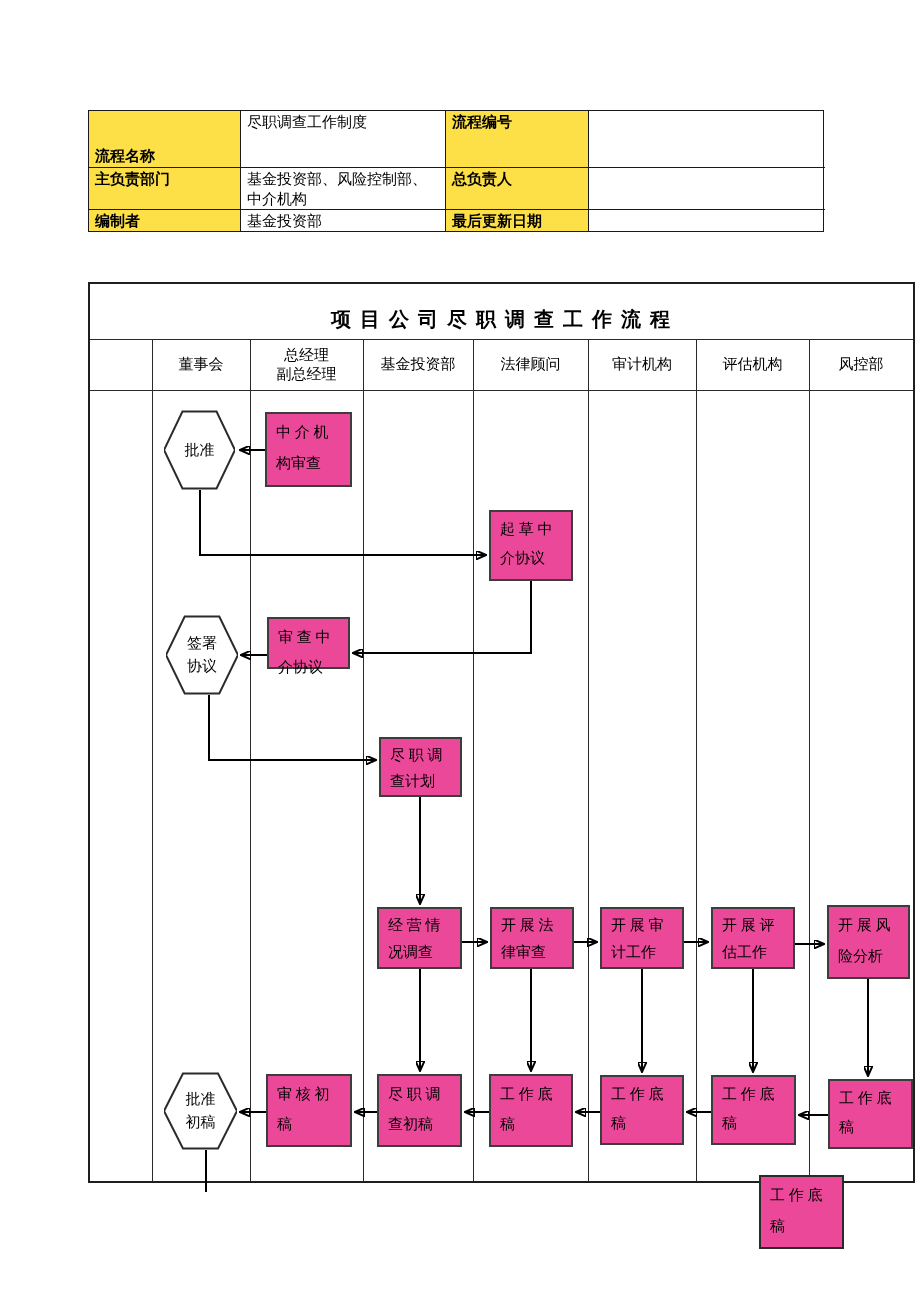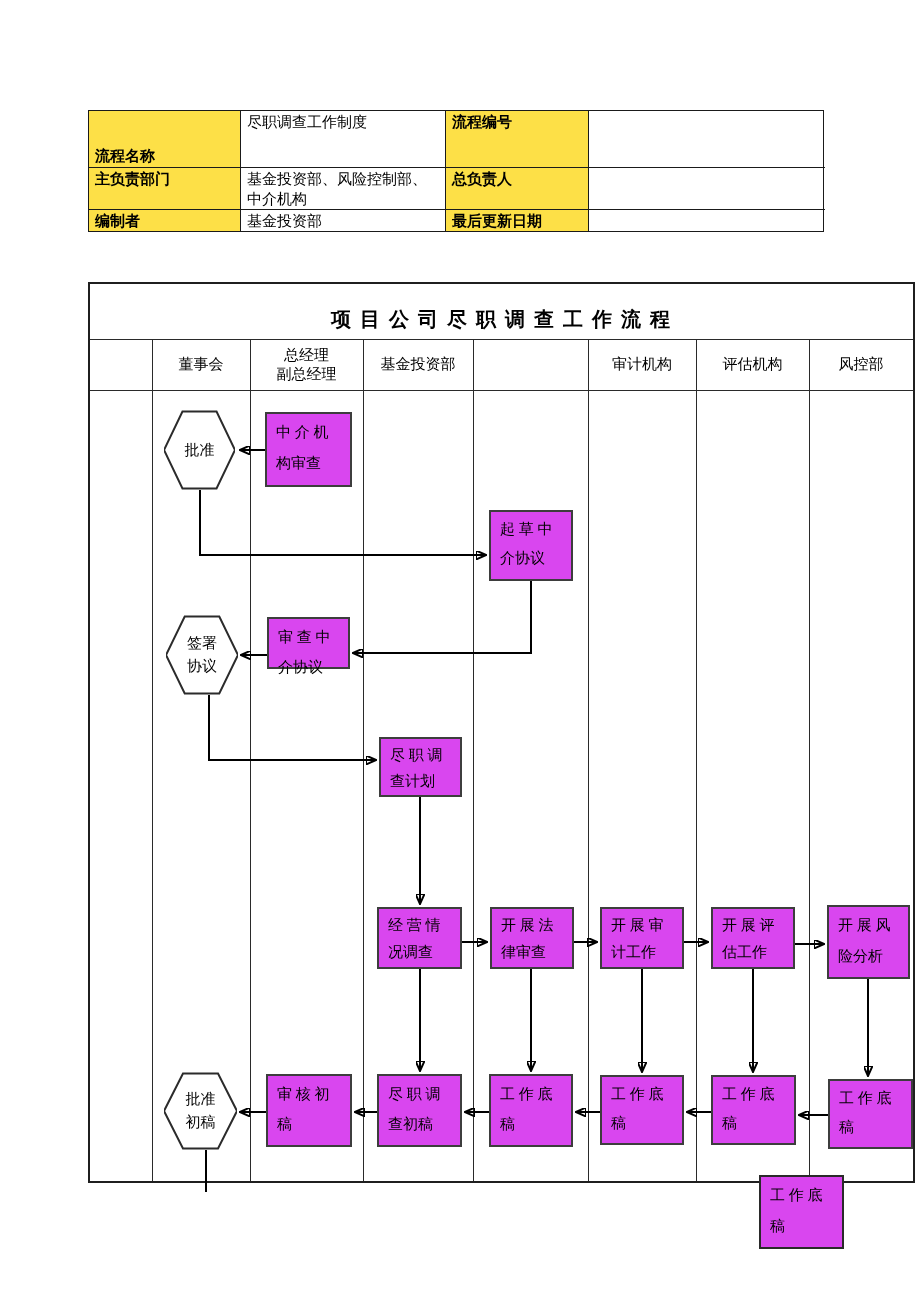--- a/index.html
+++ b/index.html
@@ -38,21 +38,21 @@
   .vline{ position:absolute; top:55px; bottom:0; width:0; border-left:1px solid #2a2a2a; }
   .lane-h{
     position:absolute; top:55px; height:51px;
     display:flex; align-items:center; justify-content:center;
     text-align:center; font-size:15px; line-height:19px; white-space:pre-line;
   }
   svg.connectors{ position:absolute; left:0; top:0; z-index:1; overflow:visible; }
   svg.connectors path{ stroke:#000; stroke-width:2; fill:none; }
 
   .pnode{
-    position:absolute; z-index:2; background:#d946ef;
+    position:absolute; z-index:2; background:#ec4899;
     border:2px solid #3d3d3d;
     font-size:15px; line-height:28px; white-space:pre-line;
     padding:3px 2px 0 9px;
   }
   .pnode.heavy{ border-color:#2a2a2a; z-index:3; }
   .hex{ position:absolute; z-index:2; }
   .hex svg{ position:absolute; left:0; top:0; width:100%; height:100%; }
   .hex .hex-label{
     position:absolute; left:0; top:0; width:100%; height:100%;
     display:flex; align-items:center; justify-content:center;
@@ -92,20 +92,21 @@
     <div class="vline" style="left:273px"></div>
     <div class="vline" style="left:383px"></div>
     <div class="vline" style="left:498px"></div>
     <div class="vline" style="left:606px"></div>
     <div class="vline" style="left:719px"></div>
 
     <div class="lane-h" style="left:62px;width:98px">董事会</div>
     <div class="lane-h" style="left:160px;width:113px">总经理
 副总经理</div>
     <div class="lane-h" style="left:273px;width:110px">基金投资部</div>
+    <div class="lane-h" style="left:383px;width:115px">法律顾问</div>
     <div class="lane-h" style="left:498px;width:108px">审计机构</div>
     <div class="lane-h" style="left:606px;width:113px">评估机构</div>
     <div class="lane-h" style="left:719px;width:104px">风控部</div>
 
     <svg class="connectors" width="827" height="1000">
       <defs>
         <marker id="ah" markerWidth="11" markerHeight="9" refX="9" refY="4.5" orient="auto" markerUnits="userSpaceOnUse">
           <path d="M0,0 L10,4.5 L0,9 z" fill="#000" stroke="none"></path>
         </marker>
       </defs>

